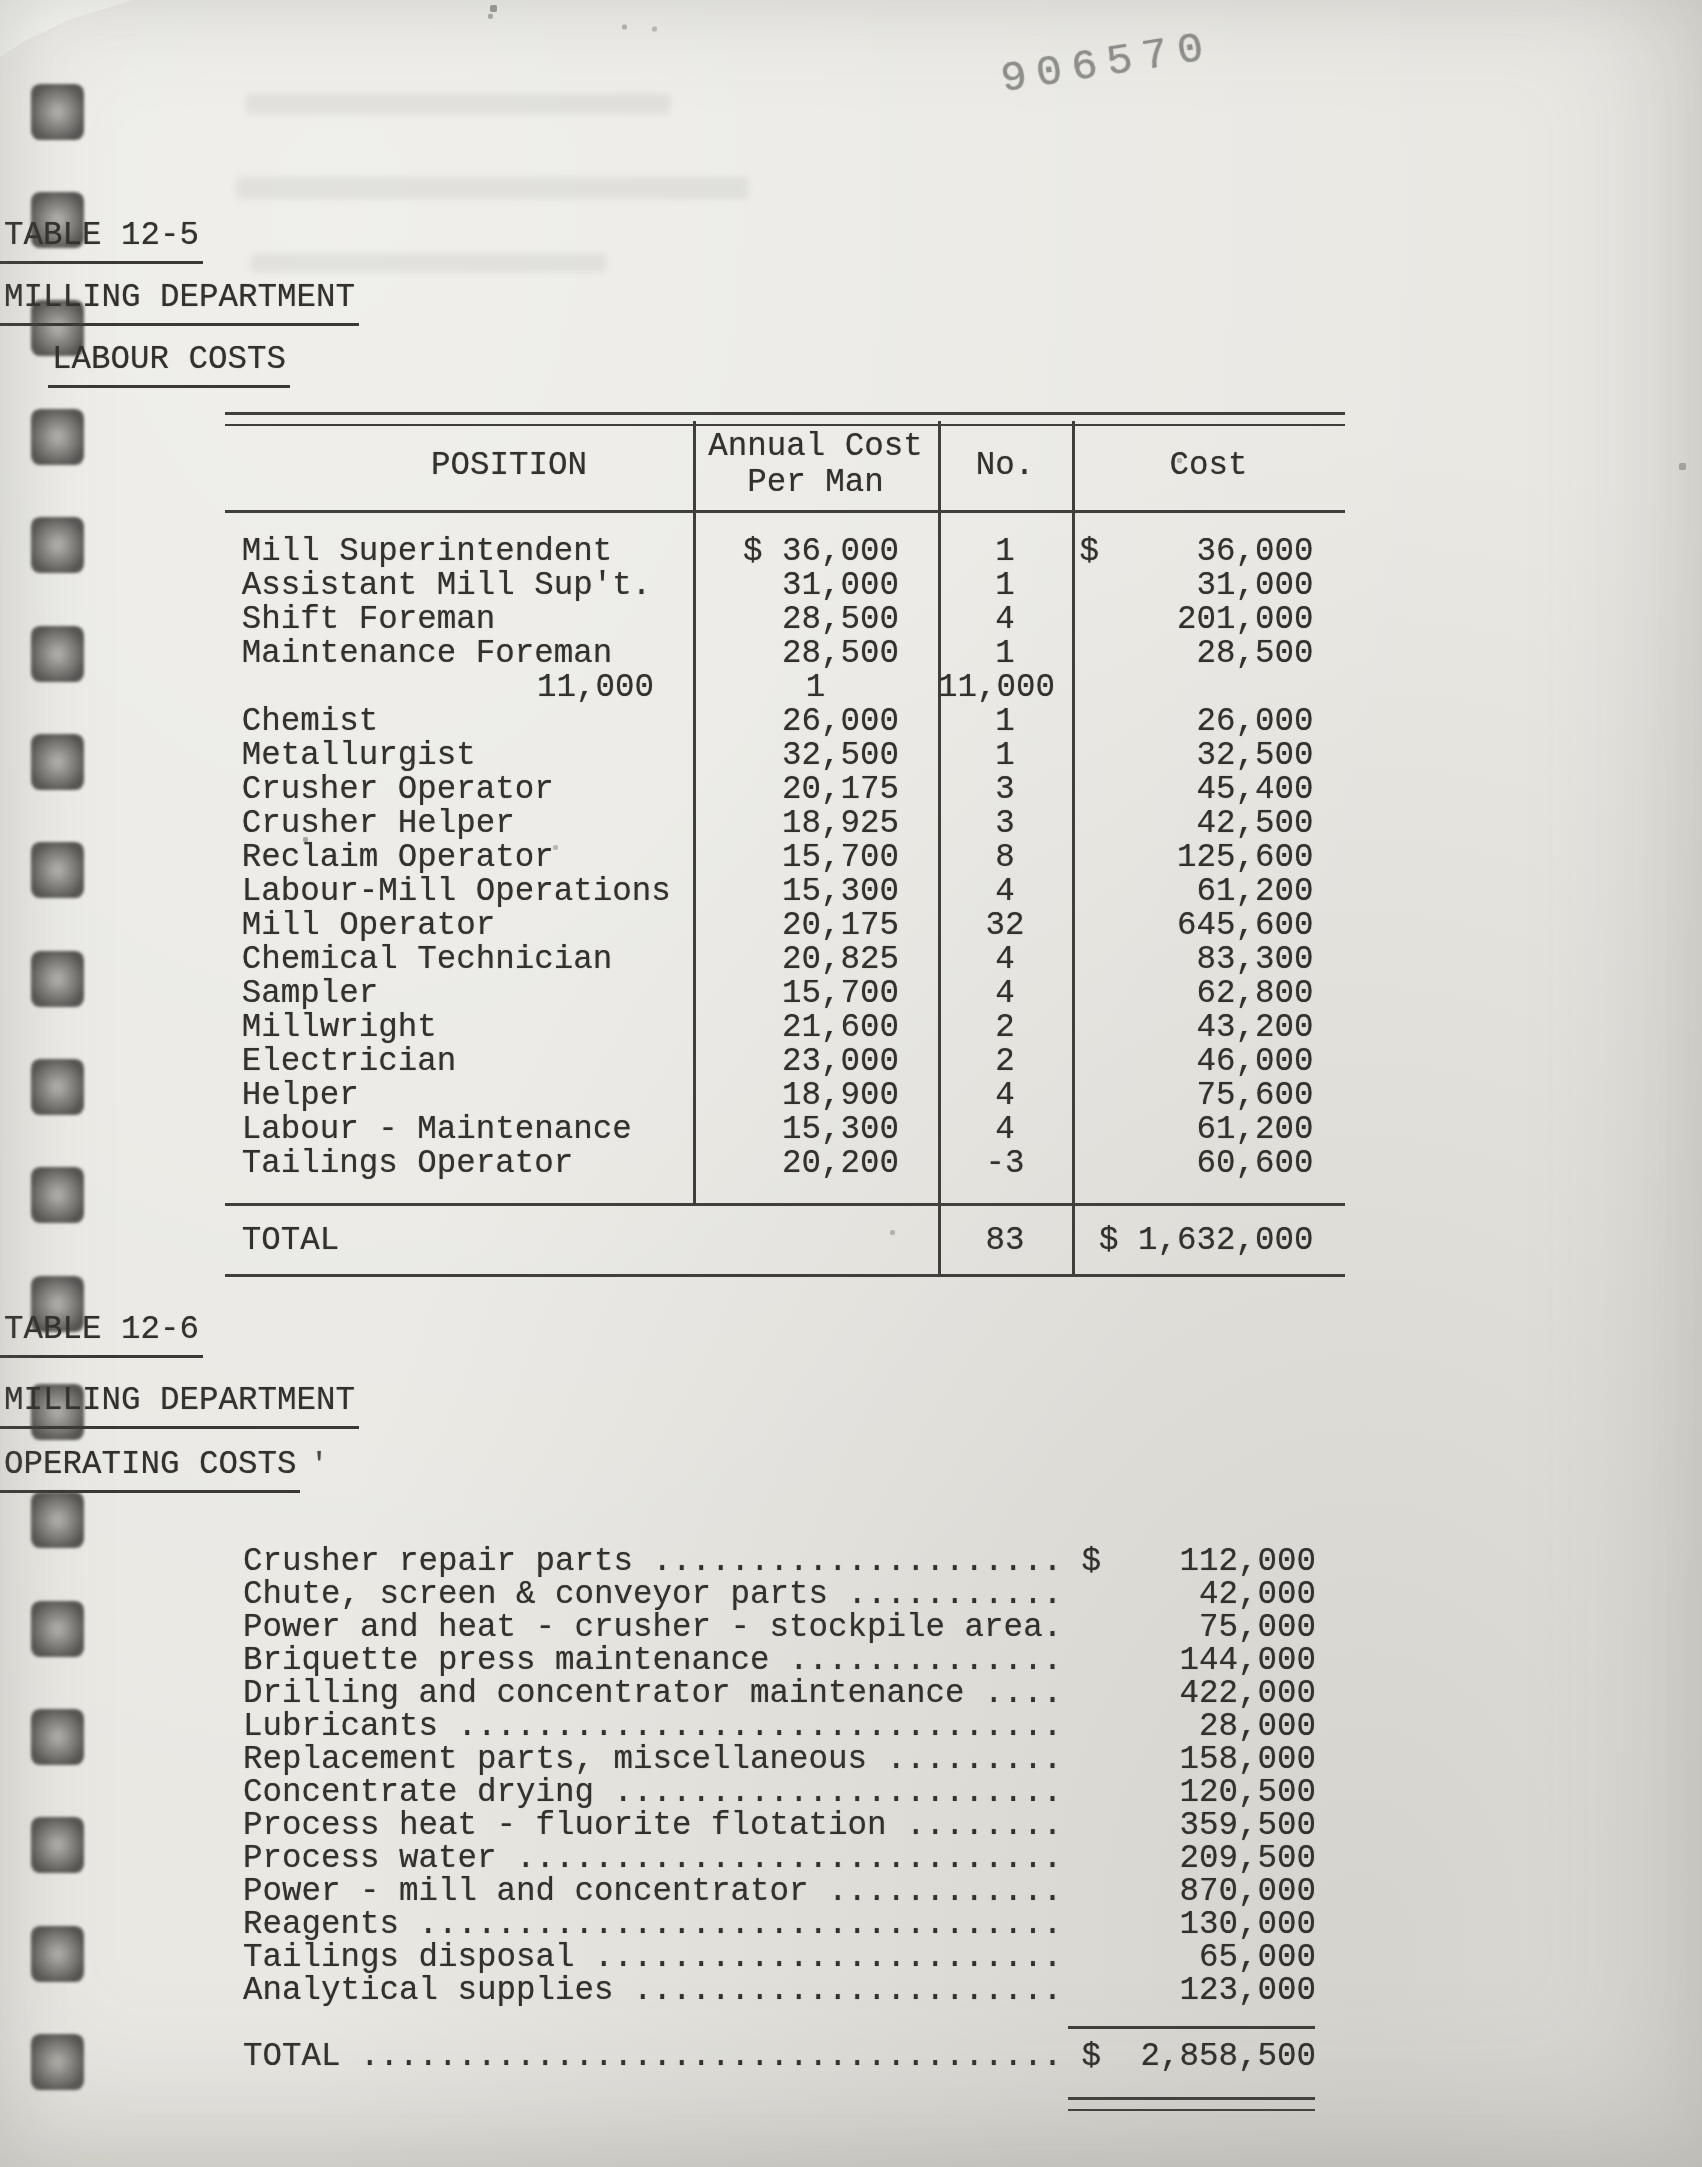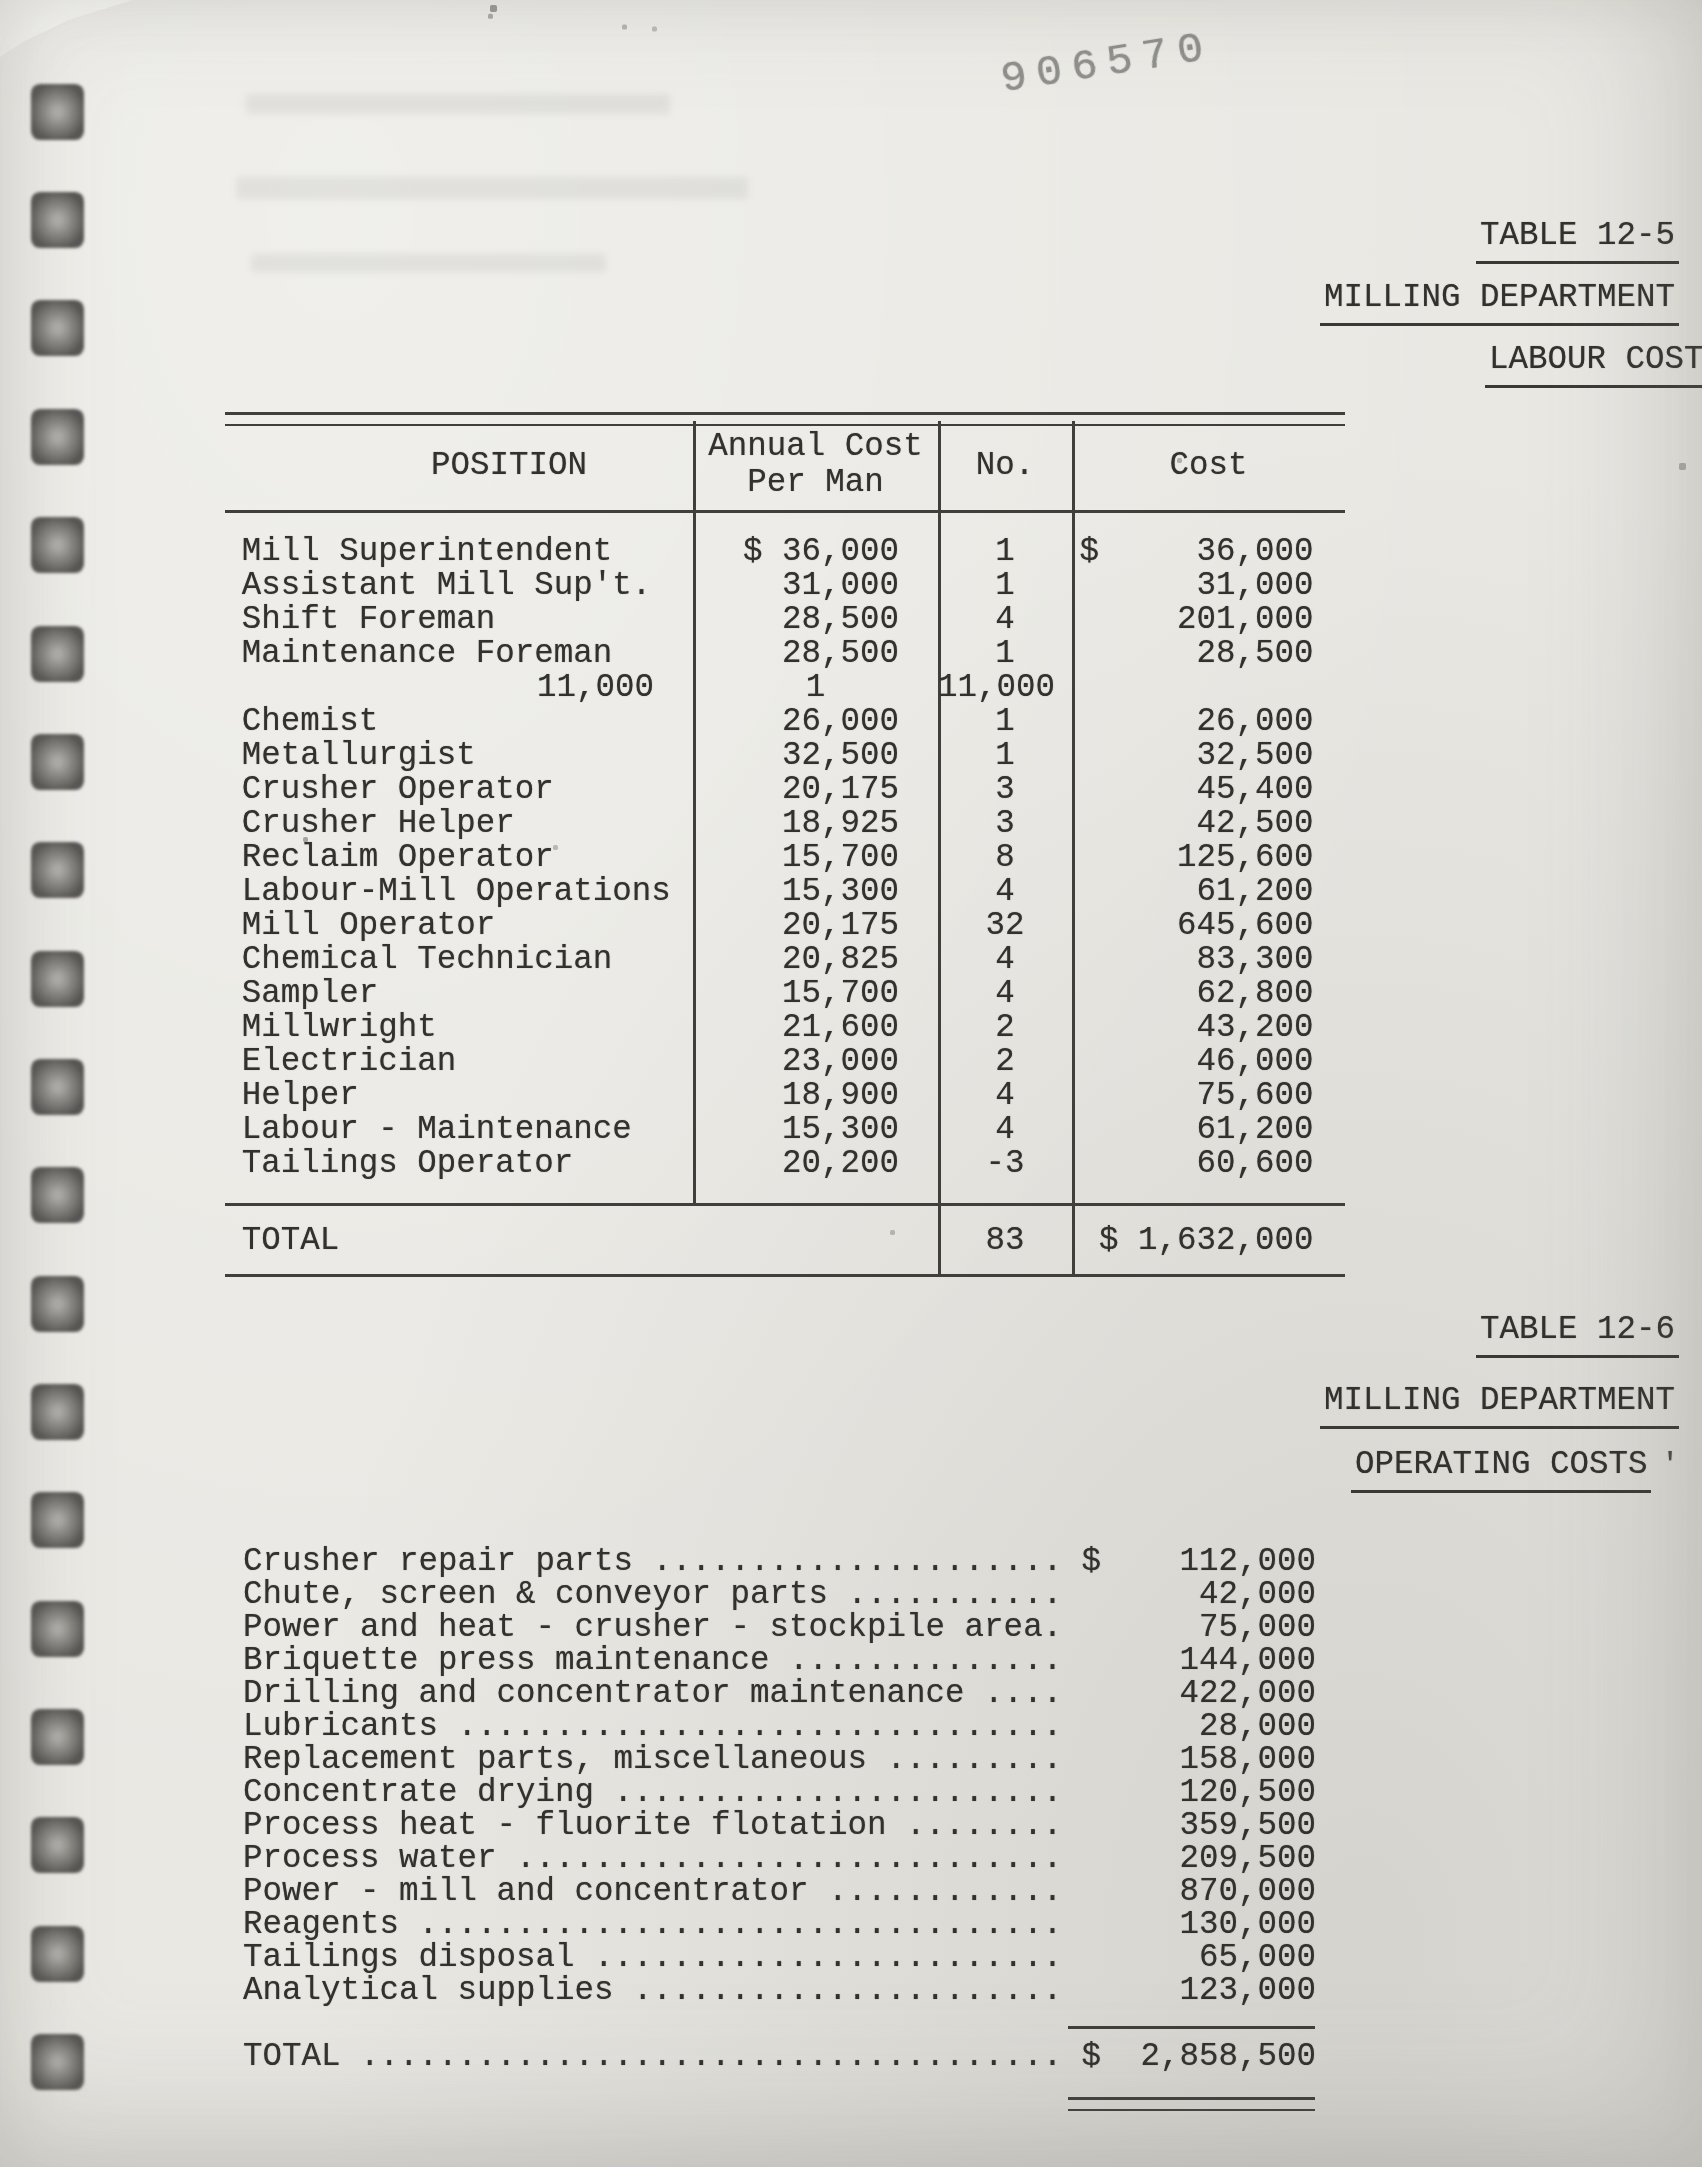--- a/index.html
+++ b/index.html
@@ -20,21 +20,21 @@
     clip-path:polygon(0 0,133px 0,69px 19.7px,24.6px 41px,0 57px);}
   
   .binder{position:absolute;left:0;top:0;width:118px;height:2167px;}
   .hole{position:absolute;left:30.5px;width:53px;height:56px;border-radius:8.9px;
     background:radial-gradient(ellipse at 50% 50%, rgba(120,118,114,0.55) 10%, rgba(62,60,58,0.85) 75%);
     filter:blur(1.6px);}
   
   .stamp{position:absolute;left:1000px;top:39px;font-size:43px;letter-spacing:9.9px;
     color:#8f8f8d;transform:rotate(-9deg);filter:blur(0.7px);}
   
-  .titles{position:absolute;left:0;width:1679px;text-align:right;font-size:32.5px;}
+  .titles{position:absolute;left:0;width:1679px;text-align:left;font-size:32.5px;}
   .utitle{display:inline-block;border-bottom:3px solid #3b3935;padding:0 3.9px 6.9px;white-space:pre;}
   .mark{font-size:29.6px;margin-left:9.9px;color:#4a4843;}
   
   .t1{position:absolute;left:225px;top:412px;width:1120px;height:1079px;font-size:32.5px;font-family:Liberation Mono, monospace;}
   .hline{position:absolute;left:0;width:100%;background:#413f3b;height:3px;}
   .dblline{position:absolute;left:0;width:100%;height:8.9px;border-top:3px solid #413f3b;border-bottom:2px solid #413f3b;background:transparent;}
   .vline{position:absolute;width:3px;background:#413f3b;}
   .thead{position:absolute;left:0;top:8.9px;height:89px;width:100%;display:grid;
     grid-template-columns:468px 245px 134px 273px;align-items:center;}
   .thead .hc{text-align:center;}

